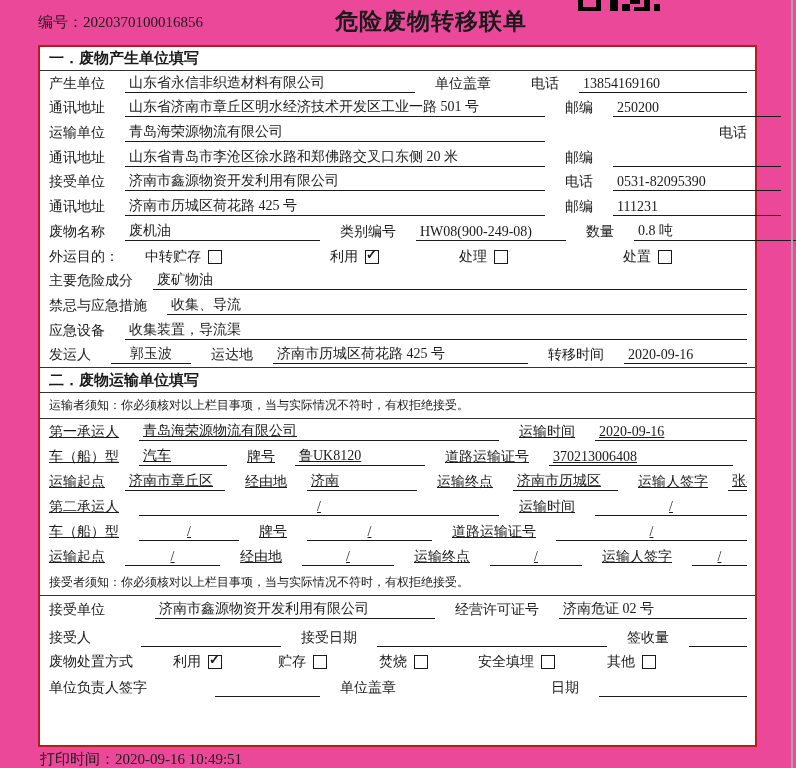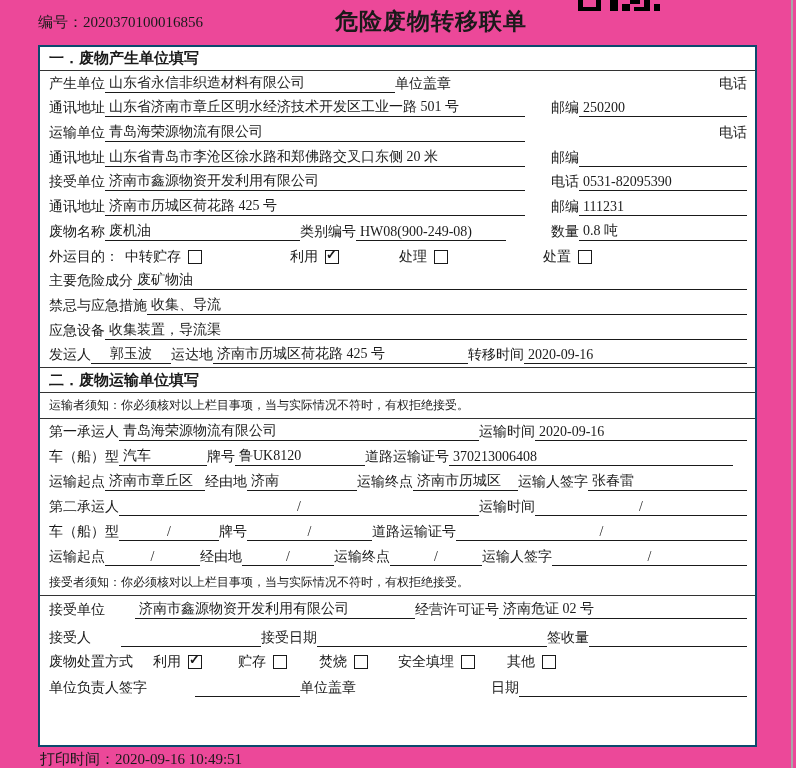--- a/index.html
+++ b/index.html
@@ -2,28 +2,28 @@
 <html><head>
 <meta charset="utf-8">
 <style>
   html,body{margin:0;padding:0;background:#fff;}
   .page{position:relative;width:796px;height:768px;background:#ec4899;overflow:hidden;
         font-family:"Liberation Serif","DejaVu Serif",serif;color:#1a1a1a;}
   .serial{position:absolute;left:38px;top:13px;font-size:15px;white-space:nowrap;}
   .doc-title{position:absolute;left:335px;top:6px;font-size:23px;font-weight:bold;letter-spacing:1px;white-space:nowrap;}
   .qr{position:absolute;left:578px;top:0;}
   .page-edge{position:absolute;right:3px;top:0;width:2px;height:768px;background:#a8a8a8;}
-  .tbl{position:absolute;left:38px;top:45px;width:719px;height:702px;border:2px solid #0c4a6e;
+  .tbl{position:absolute;left:38px;top:45px;width:719px;height:702px;border:2px solid #b91c1c;
        box-sizing:border-box;display:flex;flex-direction:column;background:#fff;}
   .sec{font-weight:bold;font-size:15px;padding:2px 0 2px 9px;border-bottom:1.5px solid #333;
        display:flex;align-items:center;box-sizing:border-box;}
   .sec.topline{border-top:1.5px solid #333;}
   .note{font-size:12px;padding:0 8px 0 9px;border-bottom:1.5px solid #333;display:flex;align-items:center;box-sizing:border-box;}
-  .row{display:flex;align-items:flex-end;gap:0;padding:0 8px 3px 9px;font-size:14px;box-sizing:border-box;}
-  .h24{height:24.7px;} .h25{height:25px;} .h26{height:26px;} .h28{height:28px;} .h23{height:24px;} .hsec{height:24px;} .hsec2{height:25.5px;} .hnote{height:26.5px;}
+  .row{display:flex;align-items:flex-end;gap:20px;padding:0 8px 3px 9px;font-size:14px;box-sizing:border-box;}
+  .h24{height:24.7px;} .h25{height:25px;text-decoration:underline;} .h26{height:26px;} .h28{height:28px;} .h23{height:24px;} .hsec{height:24px;} .hsec2{height:25.5px;} .hnote{height:26.5px;}
   .lbl{white-space:nowrap;flex-shrink:0;}
   .u{border-bottom:1px solid #1a1a1a;padding:0 4px;white-space:nowrap;overflow:hidden;box-sizing:border-box;flex-shrink:0;}
   .fill{flex:1 1 auto;min-width:0;}
   .c{text-align:center;}
   .mla{margin-left:auto;}
   .opt{display:flex;align-items:center;white-space:nowrap;flex-shrink:0;}
   .cb{width:12px;height:12px;border:1.5px solid #1a1a1a;display:inline-block;margin-left:7px;
       position:relative;flex-shrink:0;box-sizing:content-box;}
   .cb[data-checked="true"]::before{content:"\2713";position:absolute;left:0px;top:-4px;font-size:13px;font-weight:bold;}
   .print-line{position:absolute;left:40px;top:750px;font-size:15px;white-space:nowrap;}
@@ -53,20 +53,21 @@
 
   <div class="tbl">
 
     <div class="sec hsec">一．废物产生单位填写</div>
 
     <div class="row h24">
       <span class="lbl">产生单位</span>
       <span class="u" style="width:290px">山东省永信非织造材料有限公司</span>
       <span class="lbl">单位盖章</span>
       <span class="lbl mla">电话</span>
+      <span class="u" style="width:168px">13854169160</span>
     </div>
 
     <div class="row h24">
       <span class="lbl">通讯地址</span>
       <span class="u" style="width:420px">山东省济南市章丘区明水经济技术开发区工业一路 501 号</span>
       <span class="lbl mla">邮编</span>
       <span class="u" style="width:168px">250200</span>
     </div>
 
     <div class="row h24">

